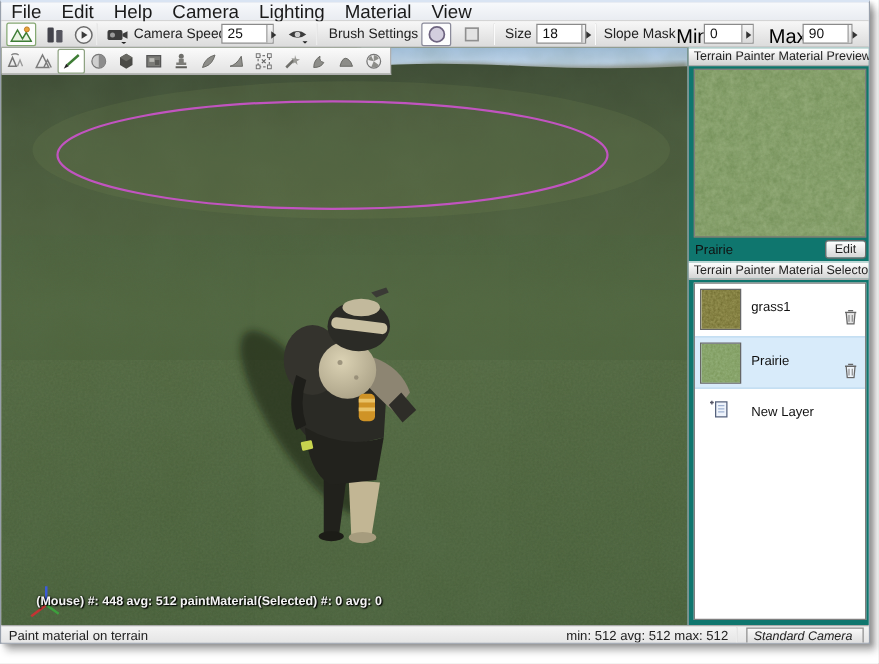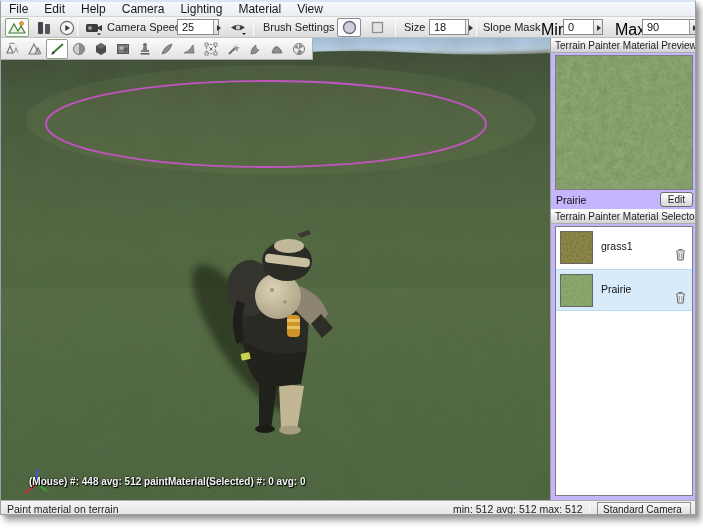--- a/index.html
+++ b/index.html
@@ -6,21 +6,21 @@
   html,body { width: 703px; height: 531px; background: #ffffff; font-family: "Liberation Sans", sans-serif; }
   #window {
     position: absolute; left: 0; top: 0; width: 696px; height: 515px;
     background: #ececec; border: 1px solid #98a0ac; border-top: 2px solid #d9e4f3;
     box-shadow: 5px 6px 6px rgba(40,40,40,0.38), 2px 2px 3px rgba(0,0,0,0.18);
     overflow: hidden;
   }
   
   #menubar { position: absolute; left:0; top:0; width:694px; height:15px;
     background: linear-gradient(#f7f9fc,#e9ecf1); border-bottom: 1px solid #d4d4d4;
-    display:flex; align-items:center; font-size: 12px; color:#1a1a1a; }
+    display:flex; align-items:center; font-size: 15px; color:#1a1a1a; }
   .menu-item { padding: 0 8px; height: 15px; line-height: 15px; cursor: default; }
   
   #toolbar { position: absolute; left:0; top:15px; width:694px; height:21px;
     background: linear-gradient(#f7f7f7,#dcdcdc); border-bottom: 1px solid #c0c0c0; font-size: 11px; color:#222; }
   .tb-label { top: 4px; position: absolute; white-space: nowrap; }
   .tb-sep { position: absolute; top: 2px; width: 1px; height: 17px; background:#b4b4b4; border-right:1px solid #fbfbfb; }
   .tb-btn { position:absolute; top:1px; width:24px; height:19px; display:flex; align-items:center; justify-content:center; border:1px solid transparent; border-radius:2px; }
   .tb-btn.sel { background:#fdfdfd; border:1px solid #85a873; }
   .spinner { position:absolute; top:2px; height:16px; display:flex; background:#fff; border:1px solid #8a8a8a;gap:16px; }
   .spinner .val { padding: 1px 3px 0 4px; font-size:11px; color:#111; flex:1 1 auto; }
@@ -32,21 +32,21 @@
     background:linear-gradient(#fbfbfb,#e2e2e2); border-right:1px solid #b0b0b0; border-bottom:1px solid #b0b0b0;
     display:flex; align-items:center; padding-left:1px; }
   .pal-btn { width:22px; height:20px; display:flex; align-items:center; justify-content:center; border:1px solid transparent; border-radius:2px; }
   .pal-btn.sel { background:#ffffff; border:1px solid #8fa383; }
   .vp-overlay { position:absolute; top:438px; font-size:10px; font-weight:bold; color:#f4f4f4;
     text-shadow: 1px 1px 1px #000, 0 0 2px #000; white-space:nowrap; }
   #overlay-mouse { left:28px; }
   #overlay-selected { left:205px; }
   
   #rightpanel { position:absolute; left:549px; top:36px; width:147px; height:462px;
-    background:#c4b5fd; border-left:1px solid #9e9e9e; display:flex; flex-direction:column; }
+    background:#0f766e; border-left:1px solid #9e9e9e; display:flex; flex-direction:column; }
   .panel-header { height:15px; flex:0 0 15px; background:linear-gradient(#ffffff,#d2d2d2);
     border-top:1px solid #f6f6f6; border-bottom:1px solid #adadad; font-size:10px; color:#222;
     padding:1px 0 0 4px; white-space:nowrap; overflow:hidden; }
   #preview-box { flex:0 0 135px; margin:2px 4px 1px 4px; border:1px solid #7e7e7e; background:#70884f; position:relative; overflow:hidden; }
   #prairie-row { flex:0 0 18px; position:relative; font-size:10.5px; color:#111; }
   #prairie-name { position:absolute; left:5px; top:3px; }
   #edit-button { position:absolute; right:4px; top:1px; height:15px; padding:0 7px; font-size:10px; color:#222;
     background:linear-gradient(#ffffff,#d6d6d6); border:1px solid #6d6d6d; border-radius:3px; line-height:13px; }
   #material-list { flex:1 1 auto; margin:2px 4px 4px 4px; background:#ffffff; border:1px solid #7e7e7e; position:relative; overflow:hidden; }
   .mat-row { position:relative; height:42px; }
@@ -58,21 +58,21 @@
   #newlayer-icon { position:absolute; left:10px; top:8px; }
   #newlayer-label { position:absolute; left:45px; top:13px; font-size:10.5px; color:#111; }
   
   #statusbar { position:absolute; left:0; top:498px; width:694px; height:16px;
     background:linear-gradient(#f4f4f4,#e3e3e3); border-top:1px solid #ababab; font-size:10.5px; color:#222; }
   #status-hint { position:absolute; left:6px; top:2px; }
   #status-heights { position:absolute; left:452px; top:2px; }
   .sb-sep { position:absolute; left:588px; top:1px; width:1px; height:14px; background:#b0b0b0; border-right:1px solid #fafafa; }
   #camera-select { position:absolute; left:596px; top:1px; width:94px; height:14px;
     background:linear-gradient(#fafafa,#dcdcdc); border:1px solid #8f8f8f; font-size:10px; color:#222;
-    display:flex; align-items:center; }
+    display:flex; align-items:center;font-style:italic; }
   #camera-select .txt { flex:1 1 auto; padding-left:5px; white-space:nowrap; }
   #camera-select .dd { width:14px; position:relative; }
   #camera-select .dd::after { content:""; position:absolute; left:3px; top:5px; border-top:4px solid #444; border-left:3px solid transparent; border-right:3px solid transparent; }
 </style>
 </head>
 <body>
 
 <div id="window">
 
   <div id="menubar">
@@ -334,21 +334,21 @@
 
   <div style="position:absolute; left:0; top:15px; width:694px; height:21px; pointer-events:none;">
     <div class="tb-label" style="left:614px; pointer-events:auto;">Max</div>
 
   </div>
   <div style="position:absolute; left:0; top:15px; width:694px; height:21px; pointer-events:none;">
     
   </div>
 
   <div style="position:absolute; left:0; top:15px; width:694px; height:21px; pointer-events:none;">
-    <div class="spinner" style="left:641px; width:60px; pointer-events:auto;">
+    <div class="spinner" style="left:641px; width:40px; pointer-events:auto;">
       <div class="val">90</div>
       <div class="arrow"></div>
     </div>
   </div>
 
   <div id="rightpanel">
     <div class="panel-header">Terrain Painter Material Preview</div>
     <div id="preview-box">
       <svg width="137" height="133" viewBox="0 0 137 133">
         <defs>
@@ -413,20 +413,30 @@
         <span class="mat-label">Prairie</span>
         <span class="mat-trash">
           <svg width="11" height="13" viewBox="0 0 11 13">
               <path d="M3.5,1.5 h4 M1,3 h9" stroke="#666" stroke-width="1.1" fill="none"></path>
               <path d="M2,3.5 L2.8,12 h5.4 L9,3.5" fill="#eef4fa" stroke="#666" stroke-width="1"></path>
               <path d="M4.2,5 v5.4 M6.8,5 v5.4" stroke="#888" stroke-width="0.9"></path>
             </svg>
         </span>
       </div>
 
+      <div id="newlayer-row">
+        <span id="newlayer-icon">
+          <svg width="18" height="18" viewBox="0 0 18 18">
+              <path d="M2,3 l3,0 M3.5,1.5 l0,3" stroke="#556" stroke-width="1.1"></path>
+              <rect x="6.5" y="2.5" width="9" height="12" fill="#eef3fb" stroke="#55617c" stroke-width="1"></rect>
+              <path d="M8.5,5.5 h5 M8.5,8 h5 M8.5,10.5 h5" stroke="#9fb2d2" stroke-width="1"></path>
+            </svg>
+        </span>
+        <span id="newlayer-label">New Layer</span>
+      </div>
 
     </div>
   </div>
 
   <div id="statusbar">
     <span id="status-hint">Paint material on terrain</span>
     <span id="status-heights">min: 512  avg: 512  max: 512</span>
     <div class="sb-sep"></div>
     <div id="camera-select">
       <span class="txt">Standard Camera</span>

